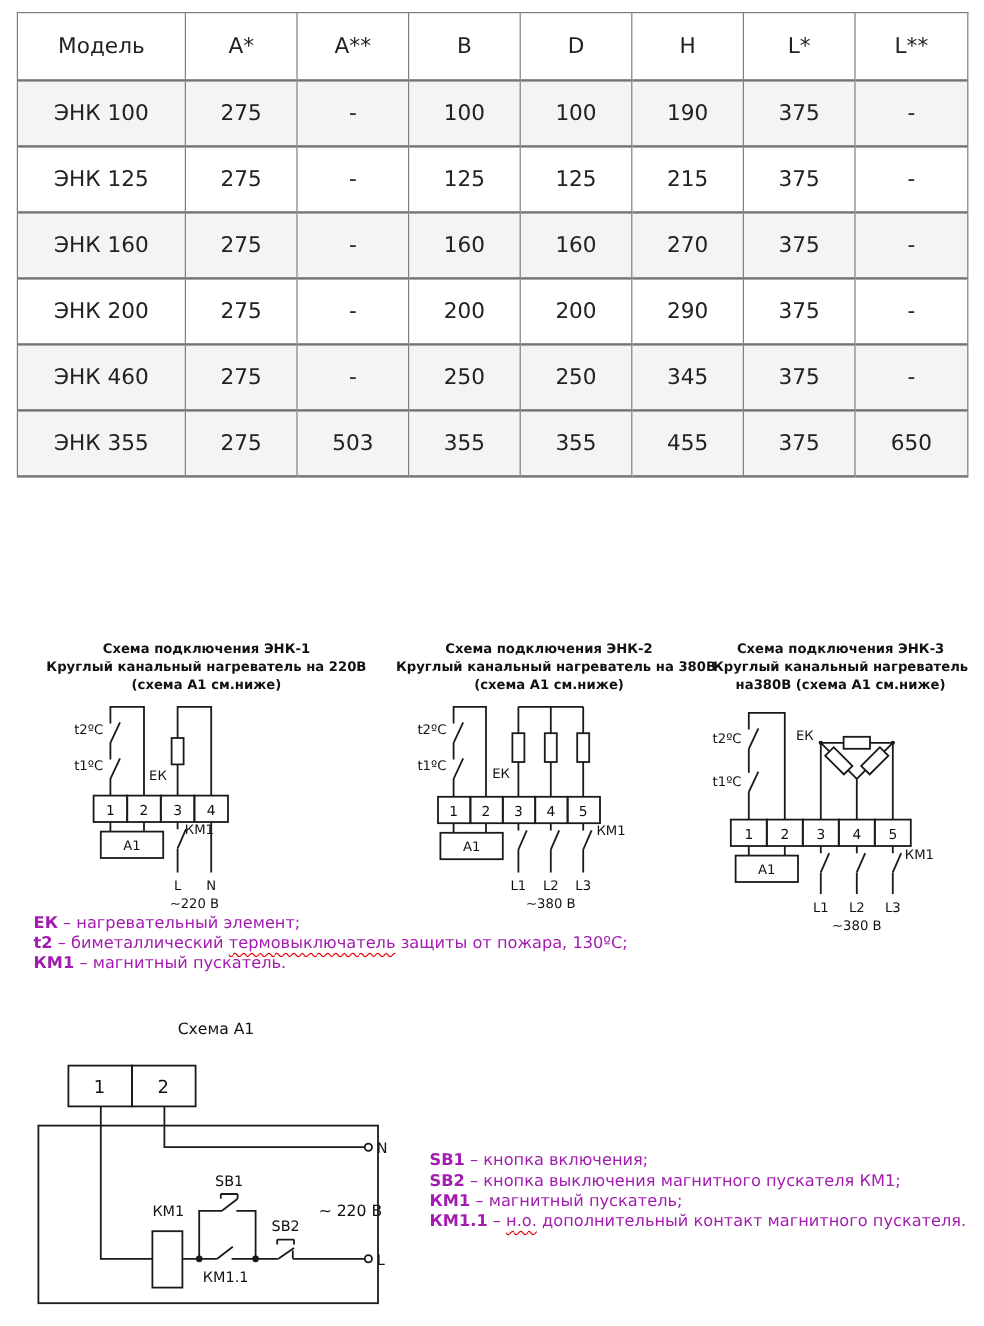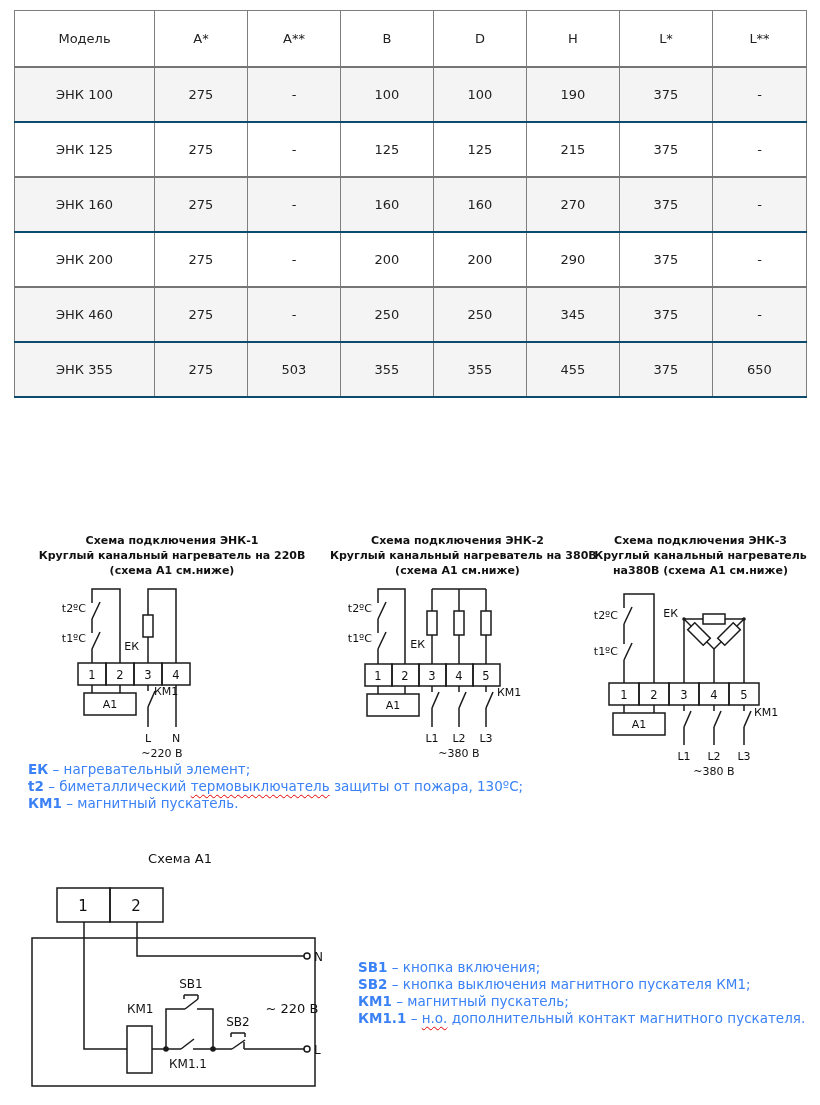--- a/index.html
+++ b/index.html
@@ -1,46 +1,46 @@
 <!DOCTYPE html>
 <html><head>
 <meta charset="utf-8">
 <style>
   html,body{margin:0;padding:0;background:#fff;}
   body{font-family:"DejaVu Sans","Liberation Sans",sans-serif;color:#111;}
   .page{position:relative;width:820px;height:1105px;background:#fff;overflow:hidden;}
 
   
   table.dim{position:absolute;left:14px;top:10px;width:792px;border-collapse:collapse;
-            table-layout:fixed;font-size:13px;color:#222;}
+            table-layout:fixed;font-size:18px;color:#222;}
   table.dim th,table.dim td{border:1px solid #7e7e7e;text-align:center;vertical-align:middle;
             font-weight:400;padding:0;}
   table.dim thead tr{height:56px;}
   table.dim tbody tr{height:55px;}
   table.dim tr.striped{background:#f4f4f4;}
-  table.dim tr.striped td{border-top:2px solid #757575;border-bottom:2px solid #0c4a6e;}
+  table.dim tr.striped td{border-top:2px solid #757575;border-bottom:2px solid #737373;}
 
   
   .diagram-col{position:absolute;top:533px;}
   .col-1{left:14px;width:316px;}
   .col-2{left:330px;width:255px;}
   .col-3{left:586px;width:229px;}
   .diagram-title{font-weight:bold;font-size:11px;line-height:15px;text-align:center;
                  color:#111;white-space:nowrap;}
   svg.schematic{display:block;margin-top:3px;}
   svg.schematic path, svg.schematic rect{stroke:#1a1a1a;stroke-width:1.5;fill:none;}
   svg.schematic rect.fillw{fill:#fff;}
   svg.schematic text{fill:#111;font-family:"DejaVu Sans","Liberation Sans",sans-serif;
                      font-size:11px;stroke:none;}
   svg.schematic text.tnum{font-size:11.5px;}
   svg.schematic circle.dot{fill:#1a1a1a;stroke:none;}
   svg.schematic circle.node{fill:#fff;stroke:#1a1a1a;stroke-width:1.5;}
 
   
-  .legend{position:absolute;font-size:13.5px;line-height:17px;color:#3b82f6;white-space:nowrap;}
+  .legend{position:absolute;font-size:13.5px;line-height:17px;color:#a21caf;white-space:nowrap;}
   .legend-1{left:28px;top:761px;}
   .legend-2{left:358px;top:959px;}
   .legend .k{font-weight:bold;}
   .wavy{text-decoration-line:underline;text-decoration-style:wavy;text-decoration-color:#e60000;
         text-decoration-thickness:1px;text-underline-offset:3px;}
 
   
   .a1-title{position:absolute;left:20px;top:851px;width:320px;text-align:center;
             font-weight:normal;font-size:13px;color:#111;}
   .a1-wrap{position:absolute;left:20px;top:870px;}

